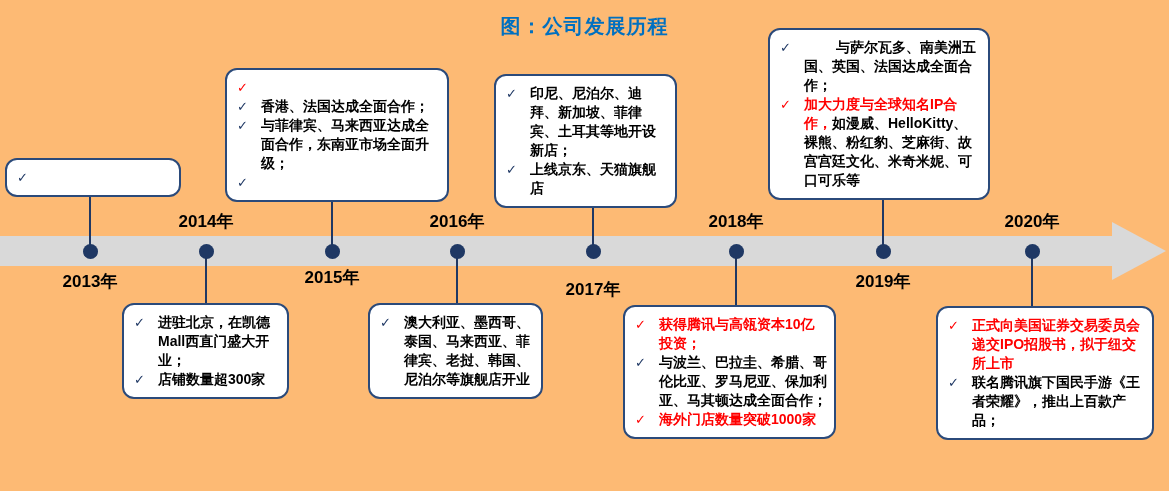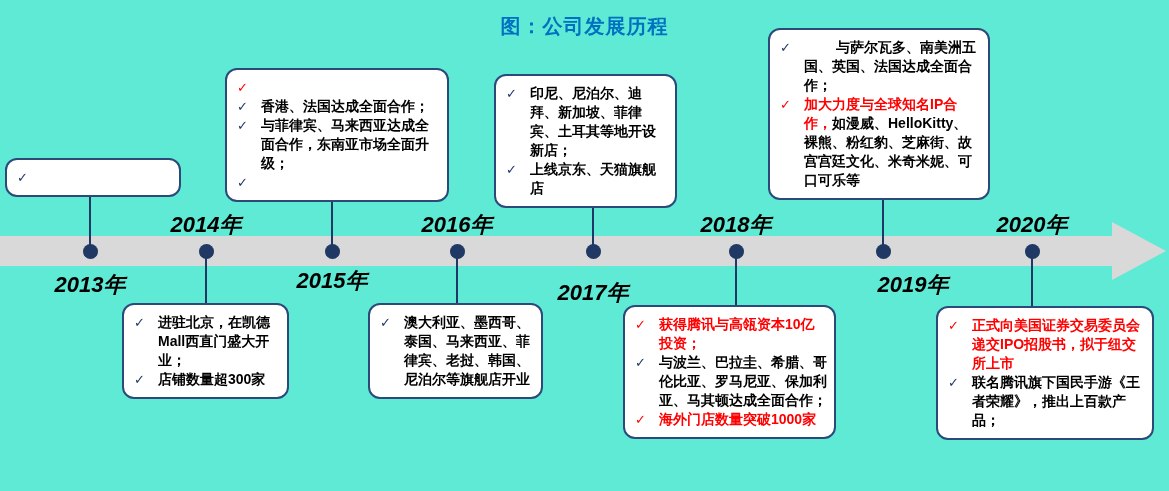--- a/index.html
+++ b/index.html
@@ -1,34 +1,34 @@
 <!DOCTYPE html>
 <html><head>
 <meta charset="utf-8">
 <style>
   html,body { margin:0; padding:0; background:#fff; }
   .stage {
-    position:relative; width:1169px; height:491px; background:#5eead4;
+    position:relative; width:1169px; height:491px; background:#fdba74;
     font-family:"Liberation Sans","DejaVu Sans",sans-serif; overflow:hidden;
   }
   .title {
     position:absolute; top:13px; left:0; width:100%; text-align:center;
     font-size:20px; font-weight:bold; letter-spacing:1px;
   }
   .band { position:absolute; left:0; top:236px; width:1113px; height:30px; }
   .arrowhead {
     position:absolute; left:1112px; top:222px; width:0; height:0;
     border-top:29px solid transparent; border-bottom:29px solid transparent;
     border-left:54px solid transparent;
   }
   .dot { position:absolute; top:244px; width:15px; height:15px; border-radius:50%; }
   .connector { position:absolute; width:2px; }
   .year-label {
     position:absolute; transform:translateX(-50%); white-space:nowrap;
-    font-size:22px; font-weight:bold; color:#000;font-style:italic;
+    font-size:17px; font-weight:bold; color:#000;
   }
   .box {
     position:absolute; box-sizing:border-box; background:#fff;
     border:2px solid #2B4A7A; border-radius:12px;
     padding:8px 7px 8px 10px; font-size:14px; line-height:19px;
     font-weight:bold; color:#000;
   }
   .item { display:flex; align-items:flex-start; }
   .check { flex:0 0 24px; width:24px; font-size:13px; }
   .txt { flex:1 1 auto; }
@@ -115,21 +115,21 @@
           <span class="check" style="color: rgb(31, 56, 100);">✓</span>
           <span class="txt"><span style="color: rgb(0, 0, 0);">与波兰、巴拉圭、希腊、哥伦比亚、罗马尼亚、保加利亚、马其顿达成全面合作；</span></span>
         </div>
         <div class="item">
           <span class="check" style="color: rgb(255, 0, 0);">✓</span>
           <span class="txt"><span style="color: rgb(255, 0, 0);">海外门店数量突破1000家</span></span>
         </div>
       </div>
       <div class="connector" style="left: 882px; background: rgb(31, 56, 100); top: 200px; height: 52px;"></div>
       <div class="dot" style="left: 875.5px; background: rgb(31, 56, 100);"></div>
-      <div class="year-label" style="left: 913px; top: 270px;">2019年</div>
+      <div class="year-label" style="left: 883px; top: 270px;">2019年</div>
       <div class="box" style="left: 768px; width: 222px; border-color: rgb(43, 74, 122); bottom: 291px;">
         <div class="item">
           <span class="check" style="color: rgb(31, 56, 100);">✓</span>
           <span class="txt"><span style="color: rgb(0, 0, 0); margin-left: 32px;">与萨尔瓦多、南美洲五国、英国、法国达成全面合作；</span></span>
         </div>
         <div class="item">
           <span class="check" style="color: rgb(255, 0, 0);">✓</span>
           <span class="txt"><span style="color: rgb(255, 0, 0);">加大力度与全球知名IP合作，</span><span style="color: rgb(0, 0, 0);">如漫威、HelloKitty、裸熊、粉红豹、芝麻街、故宫宫廷文化、米奇米妮、可口可乐等</span></span>
         </div>
       </div>

